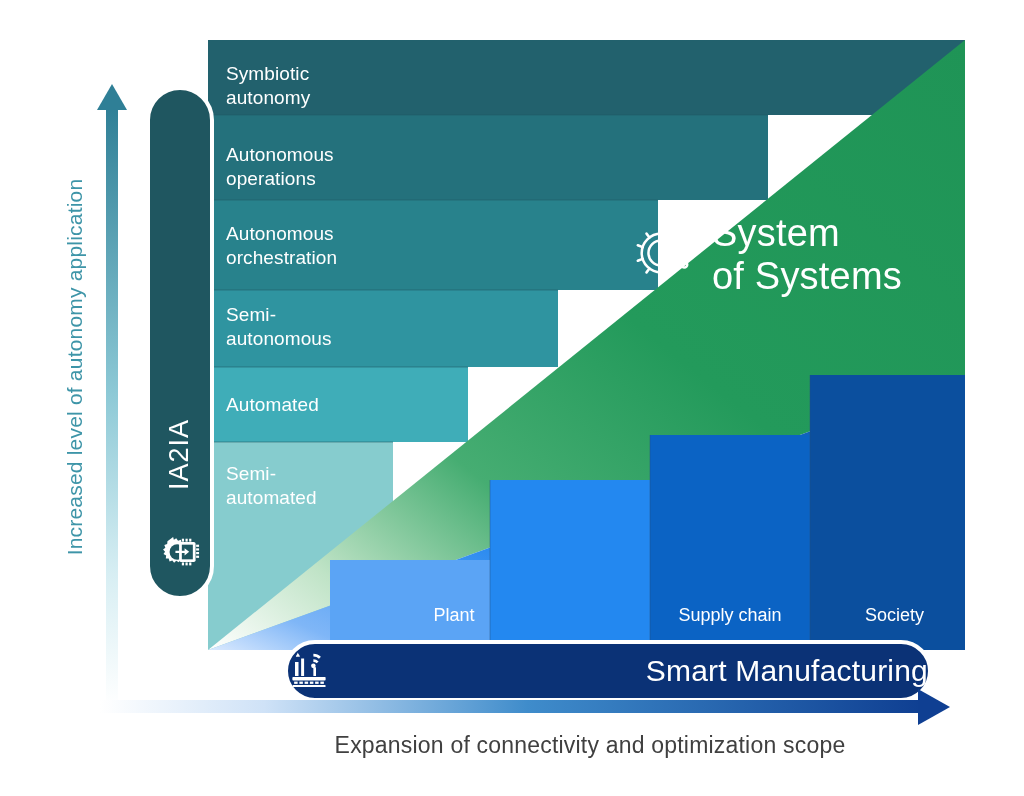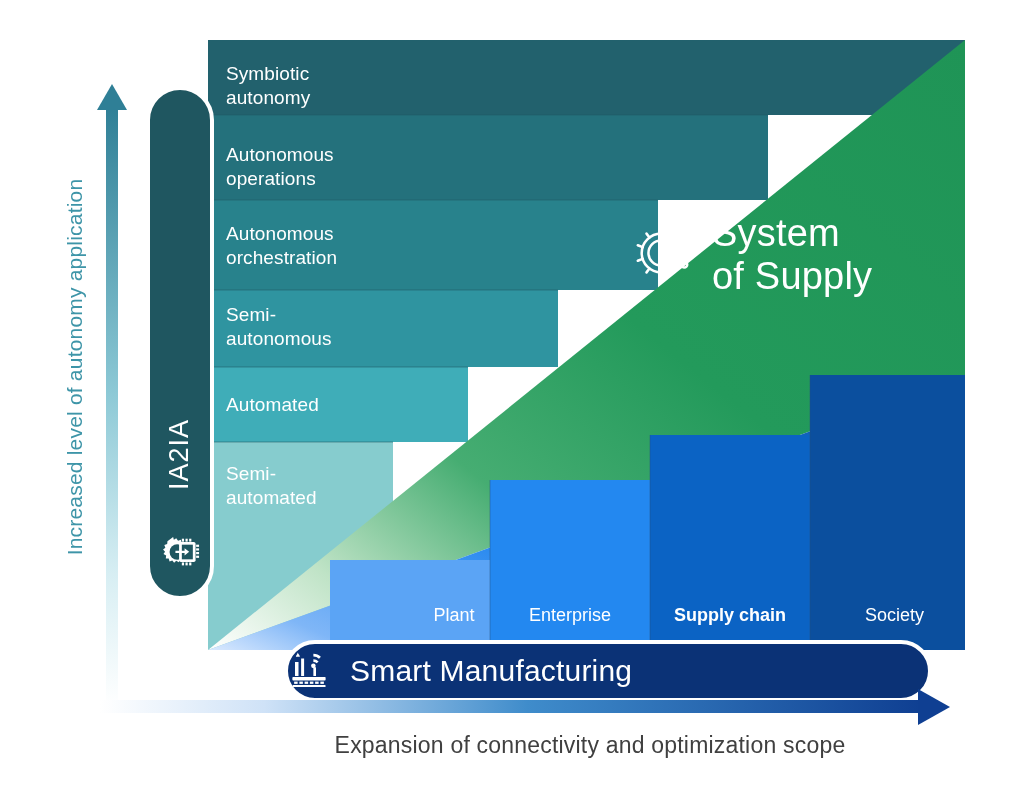--- a/index.html
+++ b/index.html
@@ -92,21 +92,21 @@
   
   #smart-pill {
     position: absolute;
     left: 284px; top: 640px;
     width: 648px; height: 62px;
     background: #0b3276;
     border: 4px solid #ffffff;
     border-radius: 31px;
     display: flex;
     align-items: center;
-    justify-content: flex-start;
+    justify-content: space-between;
     gap: 20px;
   }
   #smart-pill .sm-text {
     color: #ffffff;
     font-size: 30px;
     letter-spacing: .2px;
   }
 
   
   #axis-y { position: absolute; left: 92px; top: 84px; }
@@ -217,26 +217,25 @@
         <path d="M44 32v12h8"></path>
         <circle cx="54" cy="20" r="3"></circle>
         <circle cx="54" cy="44" r="3"></circle>
         <path d="M38 26v-8"></path>
         <circle cx="38" cy="15" r="2.6"></circle>
         <path d="M38 38v8"></path>
         <circle cx="38" cy="49" r="2.6"></circle>
       </svg>
     </span>
     <span class="sos-text">System
-of Supply</span>
+of Systems</span>
   </div>
 
   <div class="col-label" style="left:330px; width:160px;margin-left:44px;">Plant</div>
-  <div class="col-label" style="left:490px; width:160px;">Enterprise</div>
-  <div class="col-label" style="left:650px; width:160px;font-weight:bold;">Supply chain</div>
+  <div class="col-label" style="left:650px; width:160px;">Supply chain</div>
   <div class="col-label" style="left:810px; width:169px;">Society</div>
 
   <div id="ia2ia-pill">
     <span class="ia-text">IA2IA</span>
     <span>
       <svg width="44" height="44" viewBox="0 0 48 48" fill="#ffffff">
         <path d="M18 8l1.6 3.4 3.6-.9.5 3.7 3.4 1.4-1.6 3.4H18V8z" opacity="0"></path>
         <path d="M16.5 7.5l.8 3.2 2.6-1.6 2 2.6 3-1.1.9 3.2 3.2.2-.4 3.2 2.9 1.4-1.6 2.8 2.2 2.3-2.5 2 1.1 3-3.1.9-.3 3.2-3.2-.4-1.5 2.9-2.7-1.7-2.3 2.2-2-2.5-3 1.1-.9-3.2-3.2-.2.4-3.2-2.9-1.5 1.7-2.7-2.2-2.3 2.5-2-1.1-3 3.1-.9.3-3.2z"></path>
         <circle cx="21" cy="24" r="8.4" fill="#1f5660"></circle>
         <rect x="23" y="13" width="18" height="22" rx="2" fill="#ffffff"></rect>

